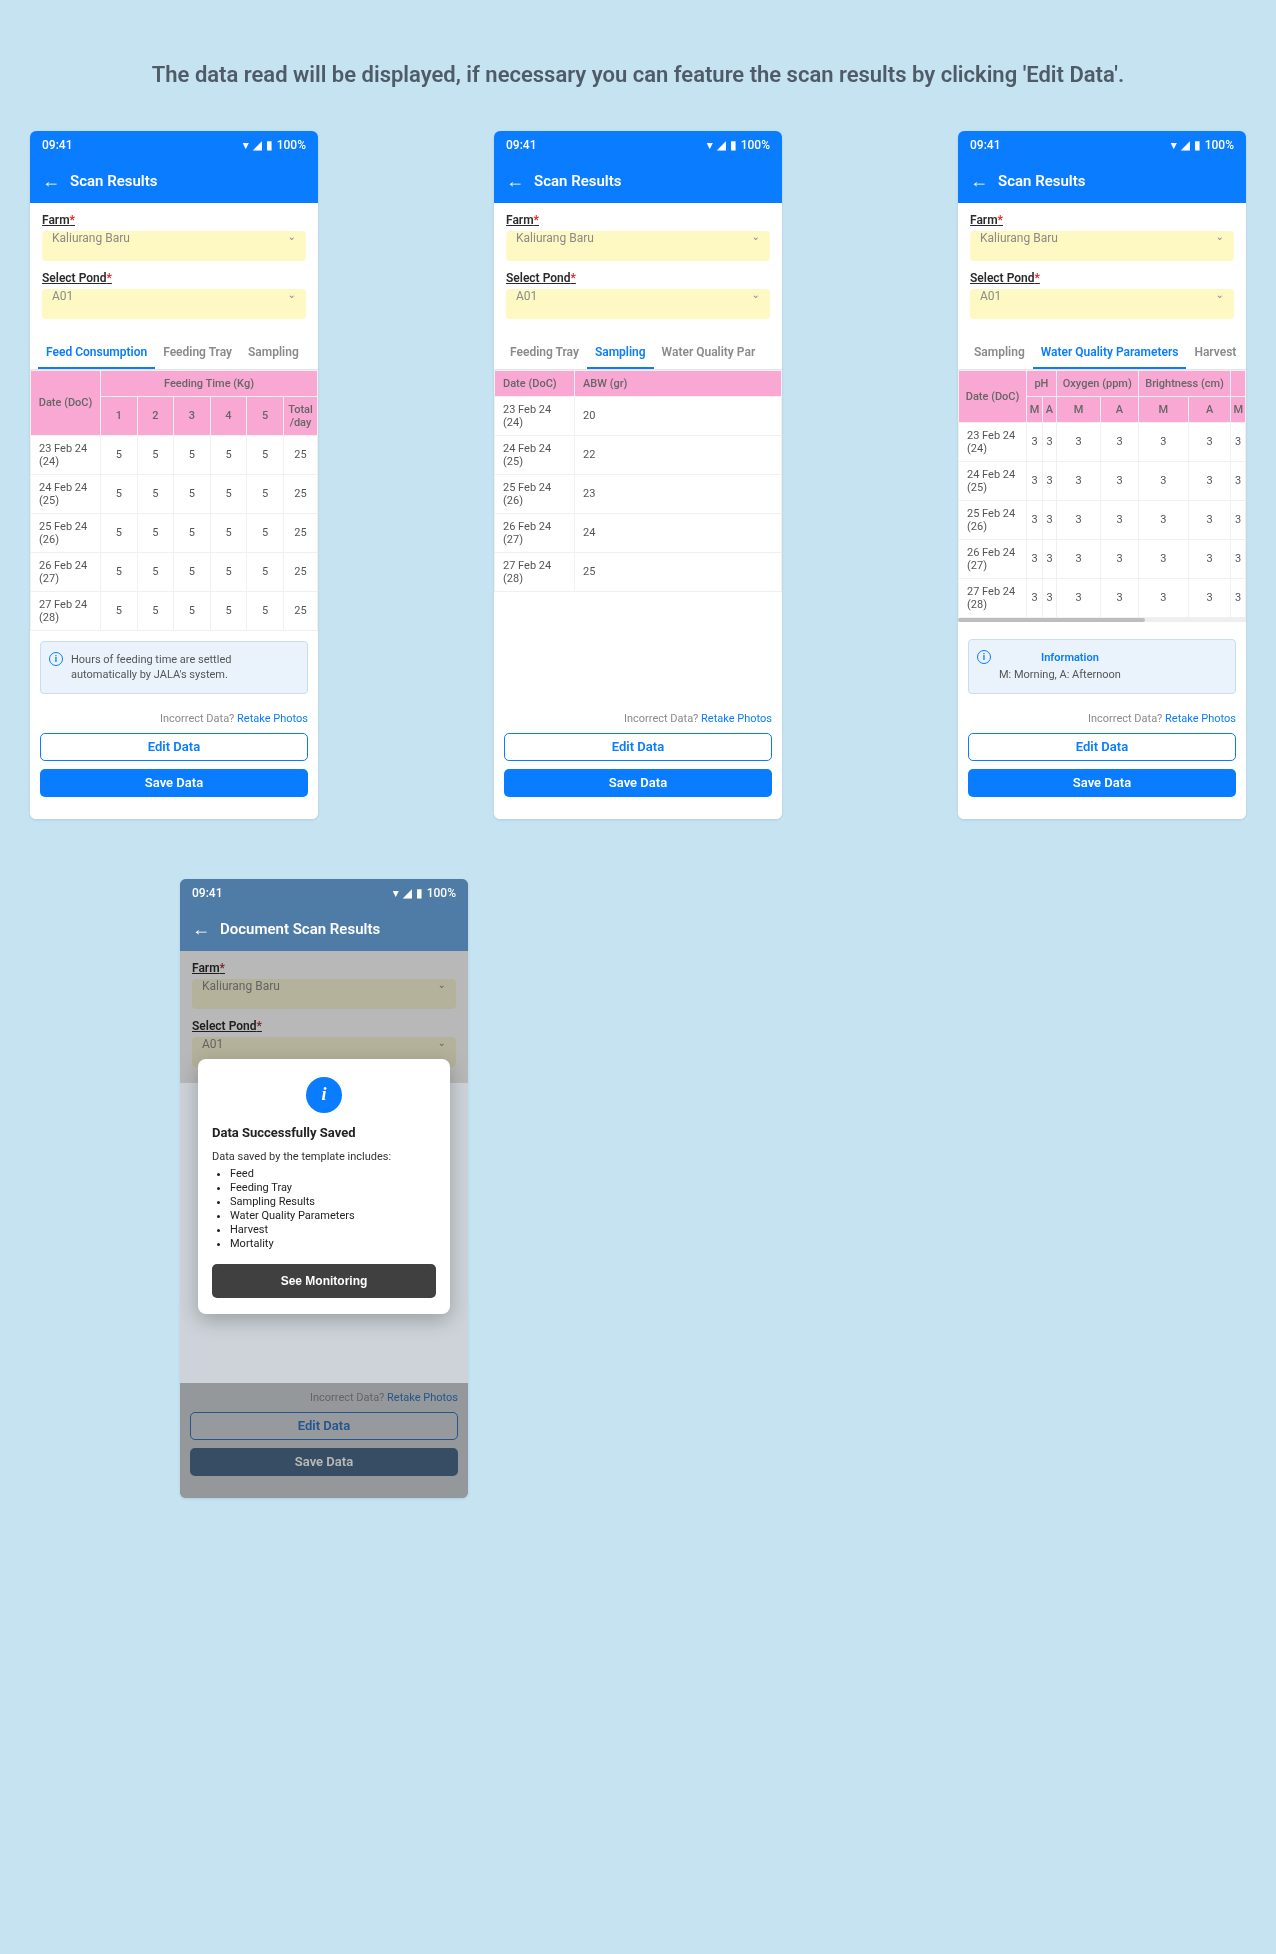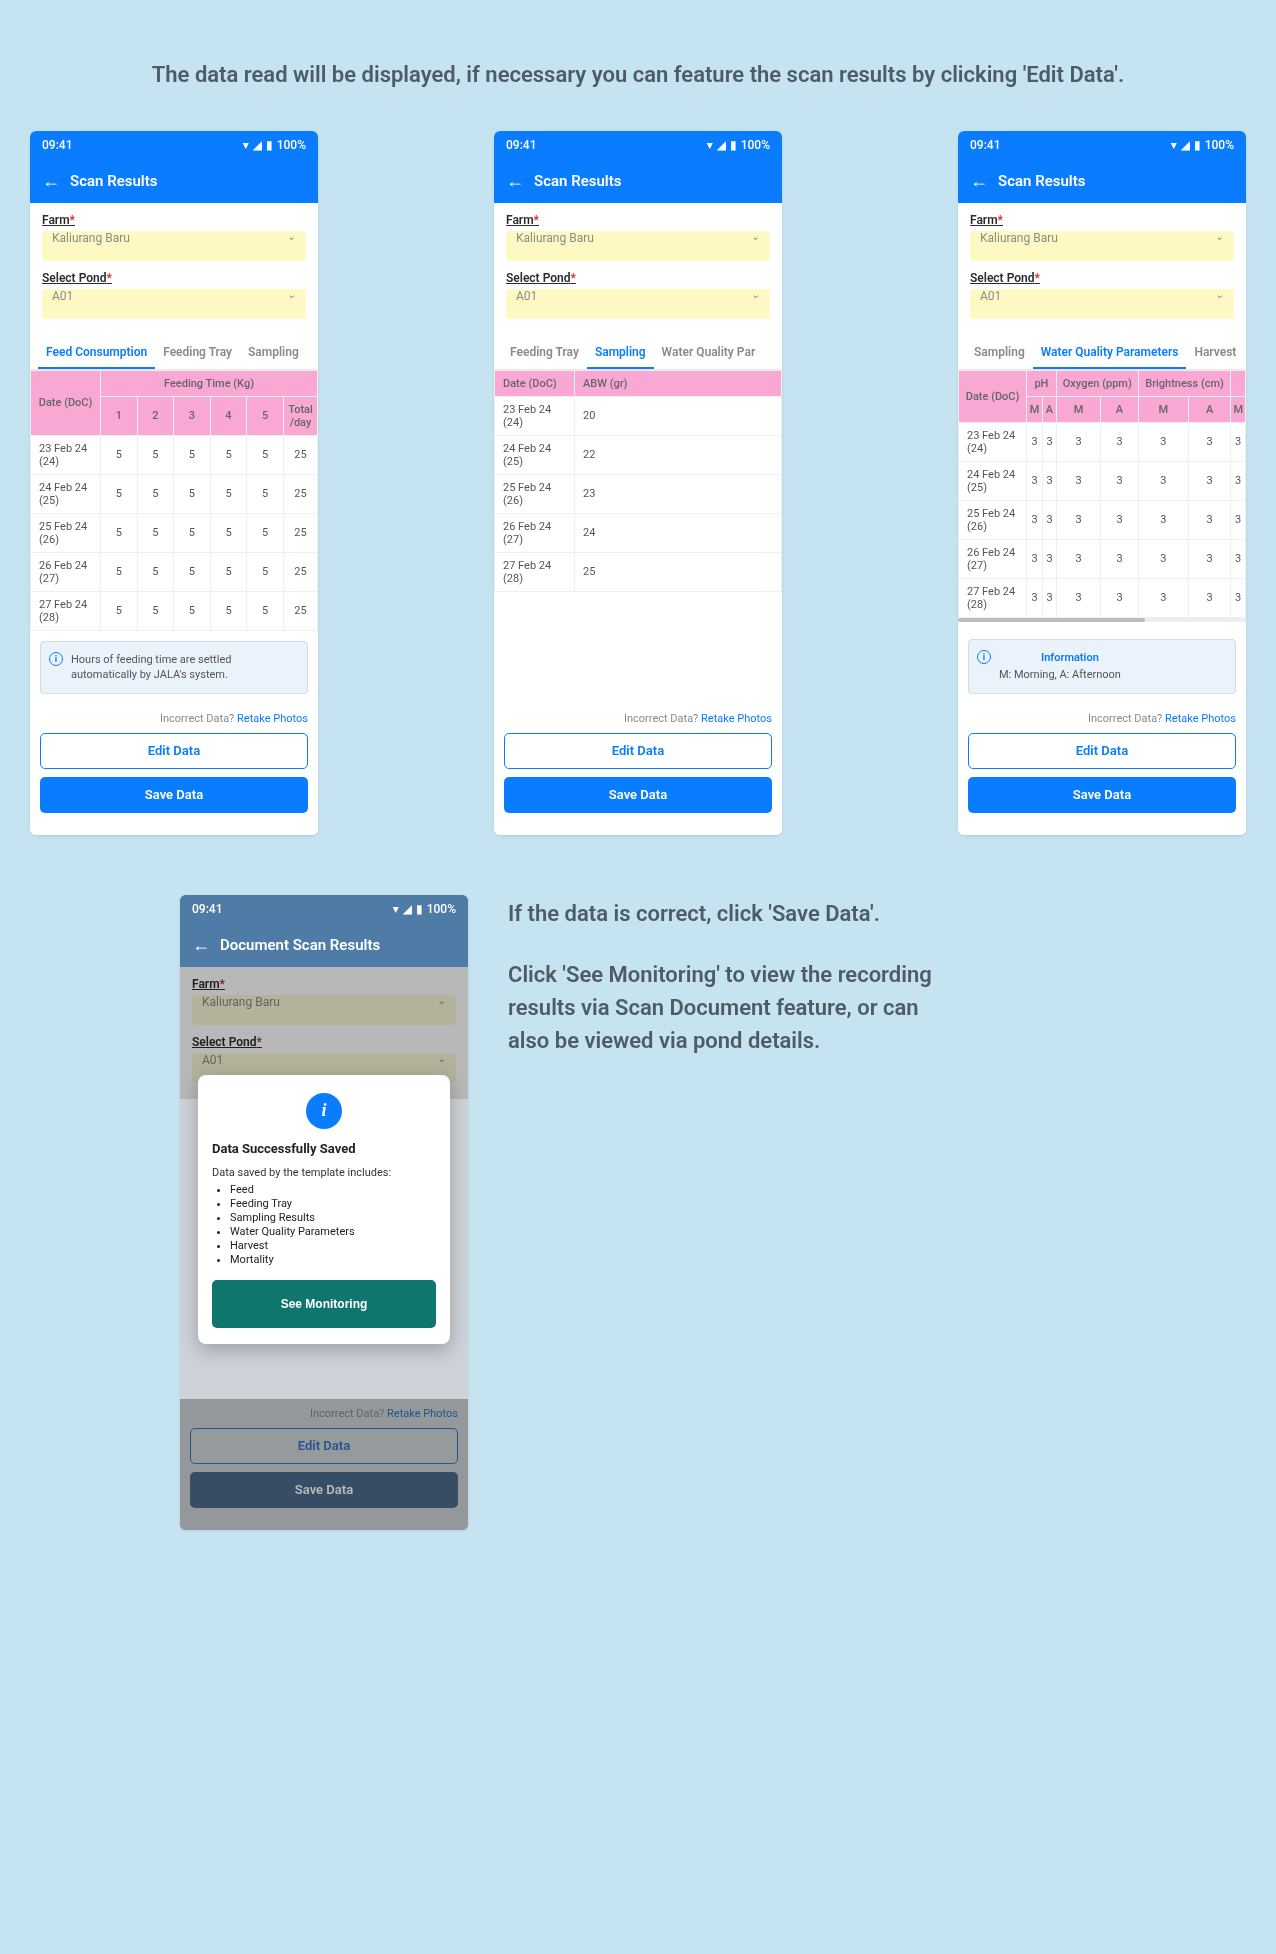--- a/index.html
+++ b/index.html
@@ -39,42 +39,42 @@
 
   
   .info { background:#eaf3fb; border:1px solid #c9def0; border-radius:4px; margin:10px; padding:10px 10px 10px 30px; position:relative; font-size:11px; color:#555; line-height:1.4; }
   .info .ii { position:absolute; left:8px; top:10px; width:14px; height:14px; border:1.5px solid #0a7cff; border-radius:50%; color:#0a7cff; font-size:9px; display:flex; align-items:center; justify-content:center; font-weight:700; }
   .info .ititle { color:#0a7cff; font-weight:600; margin-bottom:2px;padding-left:42px; }
 
   .spacer { flex:1; background:#fff; }
   .footer { padding:8px 10px 14px; background:#fff; }
   .retake { text-align:right; font-size:11px; color:#8a8a8a; margin-bottom:8px; }
   .retake a { color:#0a7cff; text-decoration:none; }
-  .btn { width:100%; height:36px; border-radius:5px; font-weight:600; font-size:13px; display:flex; align-items:center; justify-content:center; margin-bottom:8px; cursor:pointer; }
+  .btn { width:100%; height:28px; border-radius:5px; font-weight:600; font-size:13px; display:flex; align-items:center; justify-content:center; margin-bottom:8px; cursor:pointer; }
   .btn-outline { background:#fff; color:#0a7cff; border:1.5px solid #0a7cff; }
   .btn-fill { background:#0a7cff; color:#fff; border:none; }
 
   
   .row2 { display:flex; gap:40px; padding-left:150px; }
   .phone2 { width:288px; background:#8b949c; border-radius:6px; overflow:hidden; box-shadow:0 1px 3px rgba(0,0,0,.1); display:flex; flex-direction:column; position:relative; }
   .dim .status, .dim .header { background:#4f7ca6; }
   .dim .form, .dim .tabs, .dim .tblwrap, .dim .footer, .dim .spacer { filter:brightness(.72) saturate(.6); }
   .dim .btn-outline { background:#d0d6db; }
   .dim .btn-fill { background:#3b6ea2; }
   .intro2 { color:#4f5c68; font-size:22px; font-weight:600; line-height:1.5; max-width:440px; padding-top:2px; }
   .intro2 p { margin-bottom:28px; }
 
   
   .modal { position:absolute; left:18px; right:18px; top:180px; background:#fff; border-radius:8px; padding:18px 14px 16px; box-shadow:0 6px 20px rgba(0,0,0,.25); }
   .m-ic { width:36px; height:36px; background:#0a7cff; border-radius:50%; color:#fff; display:flex; align-items:center; justify-content:center; font-size:18px; font-weight:700; margin:0 auto 12px; font-family:Georgia,serif; font-style:italic; }
   .m-title { text-align:left; font-weight:700; font-size:13px; margin-bottom:10px; color:#222; }
   .m-text { font-size:11px; color:#333; margin-bottom:4px; }
   .m-ul { font-size:11px; color:#222; list-style:disc; padding-left:18px; margin-bottom:14px; }
   .m-ul li { margin:1px 0; }
-  .m-btn { width:100%; height:48px; background:#0f766e; color:#fff; border:none; border-radius:5px; font-weight:600; font-size:12px; }
+  .m-btn { width:100%; height:34px; background:#404040; color:#fff; border:none; border-radius:5px; font-weight:600; font-size:12px; }
 </style>
 </head>
 <body>
 
 <div class="intro1">The data read will be displayed, if necessary you can feature the scan results by clicking 'Edit Data'.</div>
 
 <div class="row1">
 
   <div class="phone">
     <div class="status">
@@ -422,17 +422,13 @@
           <li>Feeding Tray</li>
           <li>Sampling Results</li>
           <li>Water Quality Parameters</li>
           <li>Harvest</li>
           <li>Mortality</li>
         </ul>
       <button class="m-btn">See Monitoring</button>
     </div>
   </div>
 
-  <div class="intro2">
-    <p>If the data is correct, click 'Save Data'.</p>
-    <p>Click 'See Monitoring' to view the recording results via Scan Document feature, or can also be viewed via pond details.</p>
-  </div>
 </div>
 
 </body></html>

